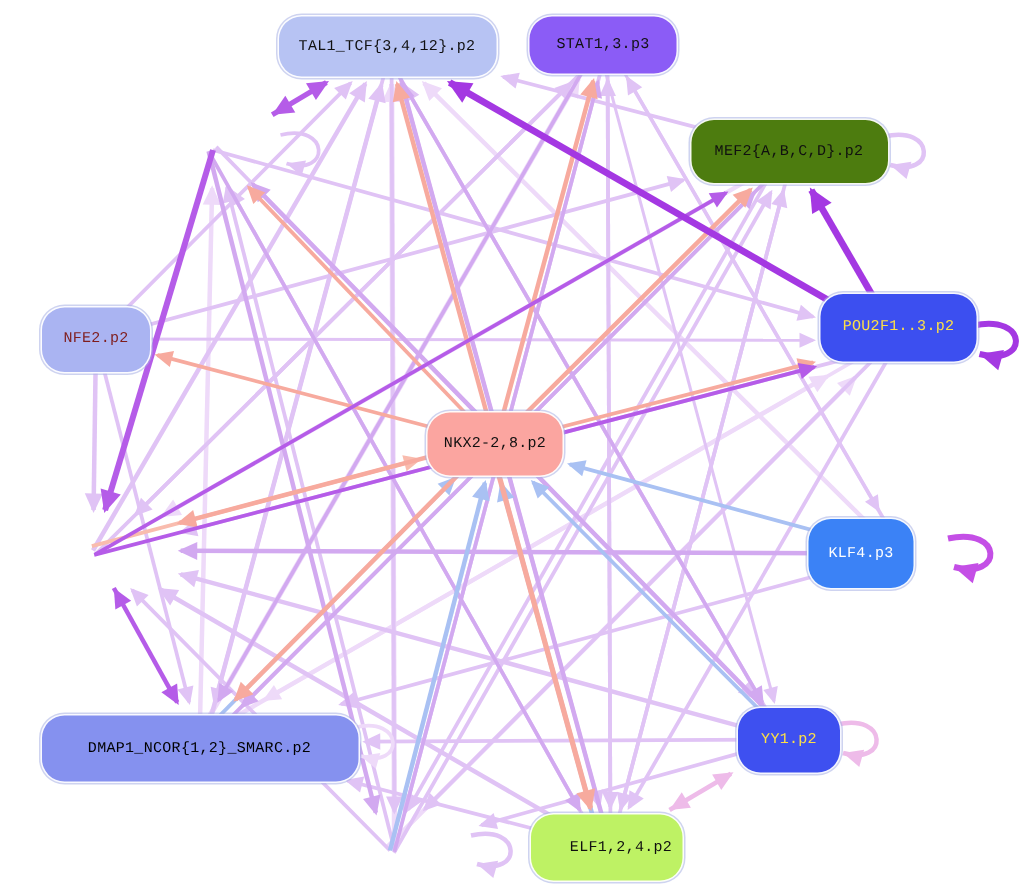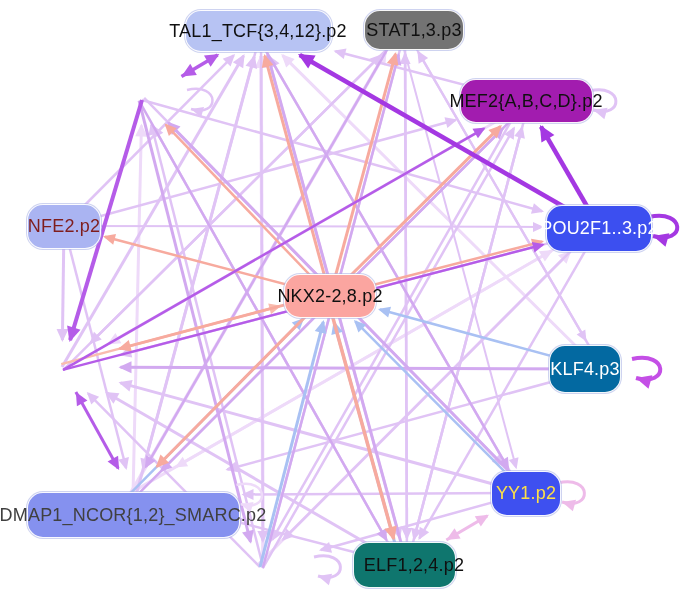--- a/index.html
+++ b/index.html
@@ -2,25 +2,26 @@
 <html><head>
 <meta charset="utf-8">
 <style>
   html,body{margin:0;padding:0;background:#ffffff;}
   body{font-family:"Liberation Sans","DejaVu Sans",sans-serif;}
   #stage{position:relative;width:681px;height:596px;background:#ffffff;overflow:hidden;}
   #edge-layer{position:absolute;left:0;top:0;z-index:1;}
   #node-layer{position:absolute;left:0;top:0;width:681px;height:596px;z-index:2;pointer-events:none;}
   .node{
     position:absolute;display:flex;align-items:center;justify-content:center;
-    border-radius:16px;font-size:18px;letter-spacing:0.2px;
+    border-radius:16px;font-size:10px;letter-spacing:0.2px;
     border:1.5px solid rgba(255,255,255,0.95);
     box-shadow:0 0 0 1px rgba(165,175,228,0.55);
     box-sizing:border-box;text-align:center;pointer-events:auto;cursor:default;
     white-space:nowrap;
+    font-family:Liberation Mono, monospace;
   }
 </style>
 </head>
 <body>
 
 <div id="stage">
   <svg id="edge-layer" width="681" height="596" viewBox="0 0 681 596">
       <line x1="262.99997911583404" y1="566.9888060480753" x2="261.0932626459729" y2="55.98879212529796" stroke="#eedaf9" stroke-width="3.5" stroke-linecap="butt"></line>
       <polygon points="261.0858000113564,53.988806048075276 267.6379932046456,67.96445502613044 254.6380837026982,68.0129621511377" fill="#eedaf9"></polygon>
       <line x1="599" y1="369" x2="282.624590076218" y2="55.40795145384657" stroke="#eedaf9" stroke-width="3" stroke-linecap="butt"></line>
@@ -194,41 +195,41 @@
       <polygon points="562,502 576.1,499.75 572.86,511.27" fill="#eebbe9"></polygon>
       <path d="M 314 557 C 348.5 549, 348.5 585, 318 576" fill="none" stroke="#e0c3f5" stroke-width="3"></path>
       <polygon points="318,576 332.1,573.75 328.86,585.27" fill="#e0c3f5"></polygon>
       <path d="M 236.5 485 C 269.75 477, 269.75 513, 240.5 504" fill="none" stroke="#eedaf9" stroke-width="2.5"></path>
       <polygon points="240.5,504 253.50500000000002,501.96000000000004 250.535,512.52" fill="#eedaf9"></polygon>
     </svg>
   <div id="node-layer">
       <div class="node" style="left: 184.5px; top: 10px; width: 147px; height: 42px; background: rgb(183, 195, 243); color: rgb(16, 16, 16);">
         <span>TAL1_TCF{3,4,12}.p2</span>
       </div>
-      <div class="node" style="left: 364px; top: 10px; width: 100px; height: 40px; background: #737373; color: rgb(16, 16, 16);">
+      <div class="node" style="left: 352px; top: 10px; width: 100px; height: 40px; background: #8b5cf6; color: rgb(16, 16, 16);">
         <span>STAT1,3.p3</span>
       </div>
-      <div class="node" style="left: 459.5px; top: 79px; width: 133px; height: 44px; background: #a21caf; color: rgb(16, 16, 16);">
+      <div class="node" style="left: 459.5px; top: 79px; width: 133px; height: 44px; background: #4d7c0f; color: rgb(16, 16, 16);">
         <span>MEF2{A,B,C,D}.p2</span>
       </div>
       <div class="node" style="left: 27px; top: 203.5px; width: 74px; height: 45px; background: rgb(170, 180, 242); color: #7f1d1d;">
         <span>NFE2.p2</span>
       </div>
-      <div class="node" style="left: 546px; top: 205px; width: 106px; height: 47px; background: rgb(60, 79, 240); color: #ffffff; justify-content: center;">
+      <div class="node" style="left: 546px; top: 195px; width: 106px; height: 47px; background: rgb(60, 79, 240); color: #fde047; justify-content: center;">
         <span>POU2F1..3.p2</span>
       </div>
       <div class="node" style="left: 284px; top: 274px; width: 92px; height: 44px; background: rgb(251, 165, 160); color: rgb(16, 16, 16);">
         <span>NKX2-2,8.p2</span>
       </div>
-      <div class="node" style="left: 549px; top: 345px; width: 72px; height: 48px; background: #0369a1; color: rgb(255, 255, 255);">
+      <div class="node" style="left: 538px; top: 345px; width: 72px; height: 48px; background: #3b82f6; color: rgb(255, 255, 255);">
         <span>KLF4.p3</span>
       </div>
-      <div class="node" style="left: 26.5px; top: 492px; width: 213px; height: 46px; background: rgb(133, 145, 239); color: #404040;">
+      <div class="node" style="left: 26.5px; top: 476px; width: 213px; height: 46px; background: rgb(133, 145, 239); color: #000000;">
         <span>DMAP1_NCOR{1,2}_SMARC.p2</span>
       </div>
       <div class="node" style="left: 491px; top: 470.5px; width: 70px; height: 45px; background: rgb(62, 80, 240); color: #fde047;">
         <span>YY1.p2</span>
       </div>
-      <div class="node" style="left: 352.5px; top: 542px; width: 103px; height: 46px; background: #0f766e; color: rgb(16, 16, 16); padding-left: 20px;">
+      <div class="node" style="left: 352.5px; top: 542px; width: 103px; height: 46px; background: #bef264; color: rgb(16, 16, 16); padding-left: 20px;">
         <span>ELF1,2,4.p2</span>
       </div>
     </div>
 </div>
 
 </body></html>

